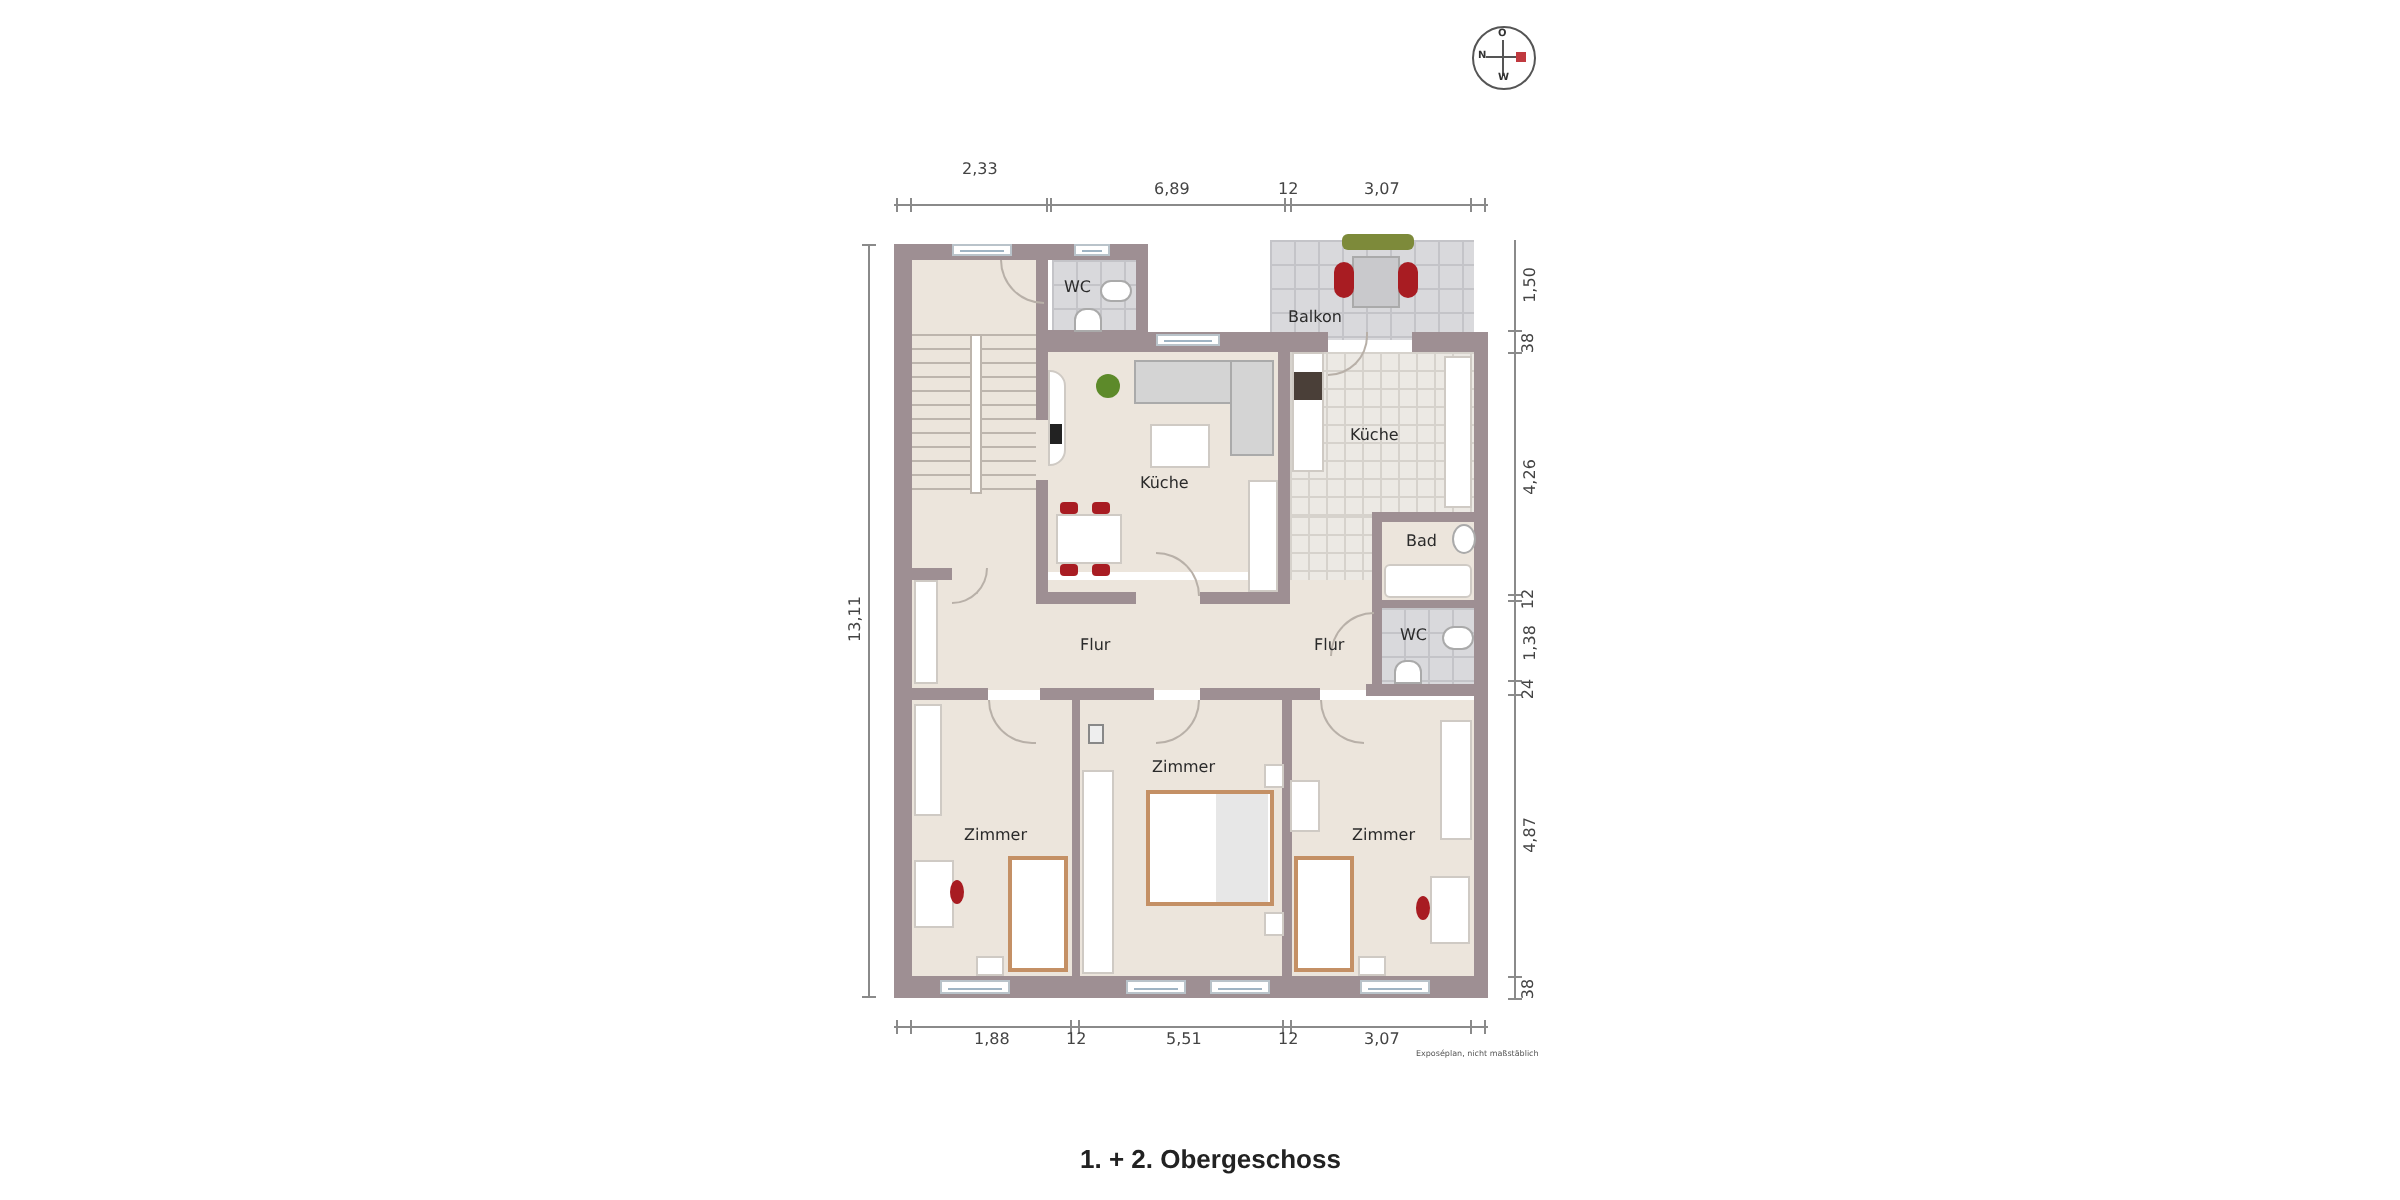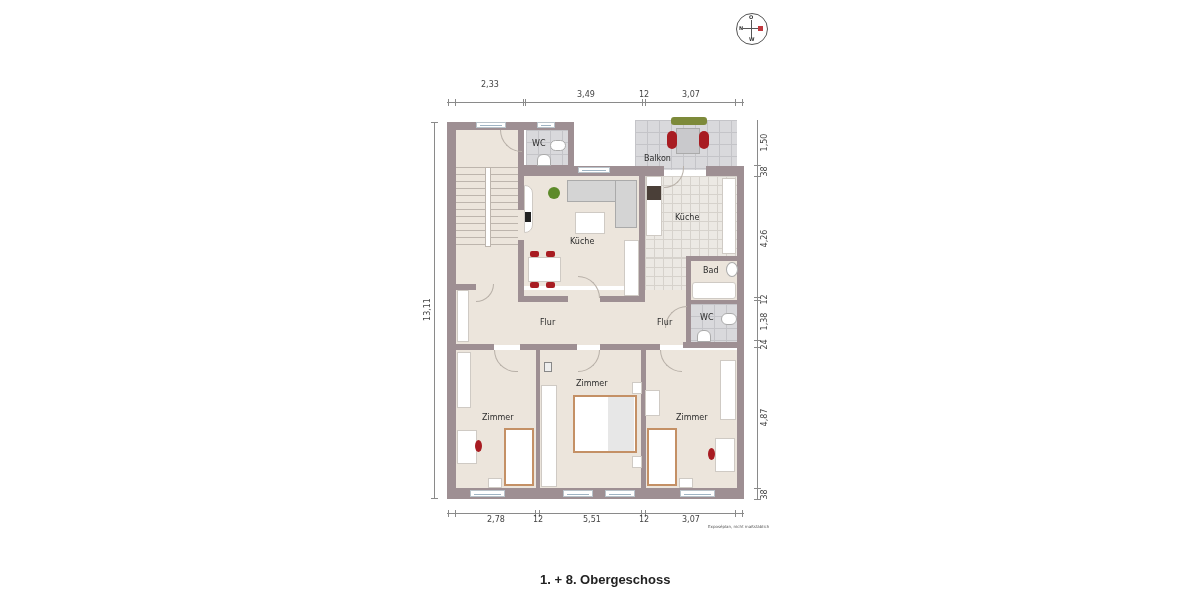--- a/index.html
+++ b/index.html
@@ -43,21 +43,21 @@
 <div class="hline" style="left:447px;top:102px;width:297px;"></div>
 <div class="tick" style="left:448px;top:99px;"></div>
 <div class="tick" style="left:455px;top:99px;"></div>
 <div class="tick" style="left:523px;top:99px;"></div>
 <div class="tick" style="left:525px;top:99px;"></div>
 <div class="tick" style="left:642px;top:99px;"></div>
 <div class="tick" style="left:645px;top:99px;"></div>
 <div class="tick" style="left:735px;top:99px;"></div>
 <div class="tick" style="left:742px;top:99px;"></div>
 <span class="dim" style="left:481px;top:80px;">2,33</span>
-<span class="dim" style="left:577px;top:90px;">3,49</span>
+<span class="dim" style="left:577px;top:90px;">6,89</span>
 <span class="dim" style="left:639px;top:90px;">12</span>
 <span class="dim" style="left:682px;top:90px;">3,07</span>
 
 <div class="vline" style="left:434px;top:122px;height:377px;"></div>
 <div class="htick" style="left:431px;top:122px;"></div>
 <div class="htick" style="left:431px;top:498px;"></div>
 <span class="dimv" style="left:416px;top:305px;">13,11</span>
 
 <div class="vline" style="left:757px;top:120px;height:380px;"></div>
 <div class="htick" style="left:754px;top:165px;"></div>
@@ -79,21 +79,21 @@
 
 <div class="hline" style="left:447px;top:513px;width:297px;"></div>
 <div class="tick" style="left:448px;top:510px;"></div>
 <div class="tick" style="left:455px;top:510px;"></div>
 <div class="tick" style="left:535px;top:510px;"></div>
 <div class="tick" style="left:539px;top:510px;"></div>
 <div class="tick" style="left:641px;top:510px;"></div>
 <div class="tick" style="left:645px;top:510px;"></div>
 <div class="tick" style="left:735px;top:510px;"></div>
 <div class="tick" style="left:742px;top:510px;"></div>
-<span class="dim" style="left:487px;top:515px;">2,78</span>
+<span class="dim" style="left:487px;top:515px;">1,88</span>
 <span class="dim" style="left:533px;top:515px;">12</span>
 <span class="dim" style="left:583px;top:515px;">5,51</span>
 <span class="dim" style="left:639px;top:515px;">12</span>
 <span class="dim" style="left:682px;top:515px;">3,07</span>
 <span class="note" style="left:708px;top:524px;">Exposéplan, nicht maßstäblich</span>
 
 <div>
 
   <div class="tile-grey" style="left:635px;top:120px;width:102px;height:50px;"></div>
   <div class="abs" style="left:671px;top:117px;width:36px;height:8px;background:#7d8a3a;border-radius:3px;"></div>
@@ -212,13 +212,13 @@
 
   <div class="furn" style="left:645px;top:390px;width:15px;height:26px;"></div>
   <span class="label" style="left:676px;top:413px;">Zimmer</span>
   <div class="furn" style="left:720px;top:360px;width:16px;height:60px;"></div>
   <div class="abs" style="left:647px;top:428px;width:30px;height:58px;background:#fff;border:2px solid #c49065;box-sizing:border-box;"></div>
   <div class="furn" style="left:715px;top:438px;width:20px;height:34px;"></div>
   <div class="chair" style="left:708px;top:448px;width:7px;height:12px;border-radius:50%;"></div>
   <div class="furn" style="left:679px;top:478px;width:14px;height:10px;"></div>
 </div>
 
-<span class="title" style="left:540px;top:572px;">1. + 8. Obergeschoss</span>
+<span class="title" style="left:540px;top:572px;">1. + 2. Obergeschoss</span>
 
 </body></html>

